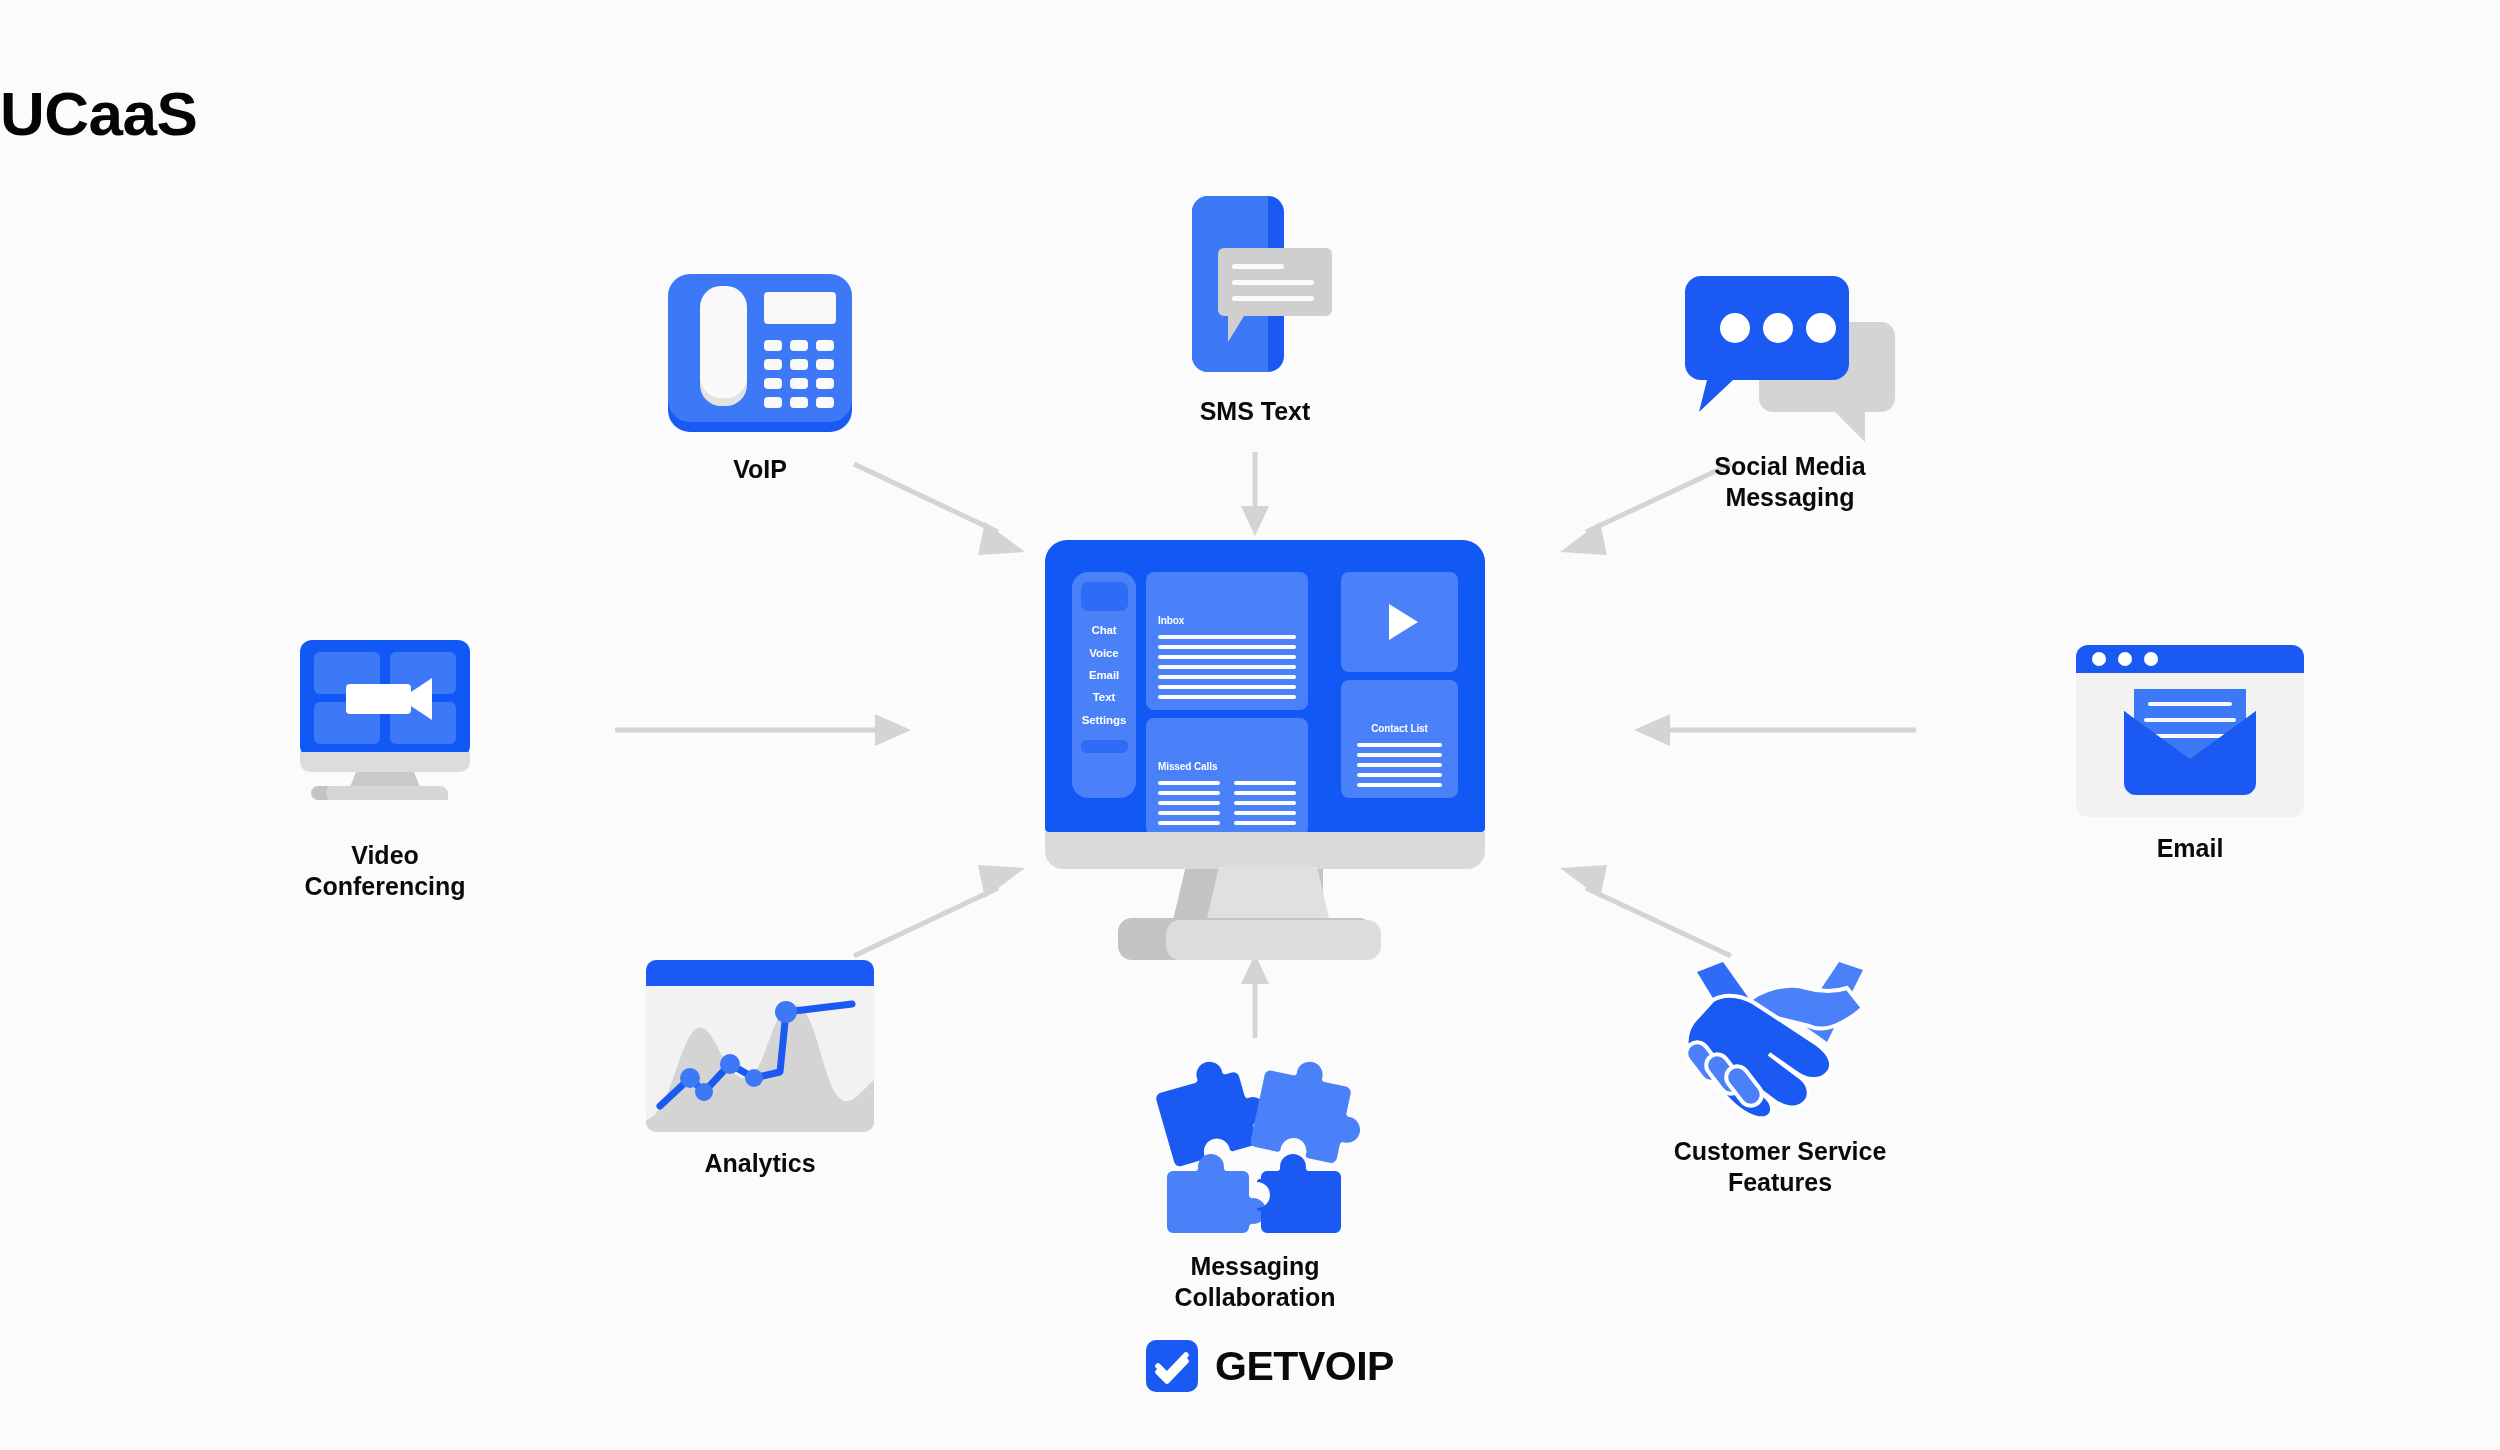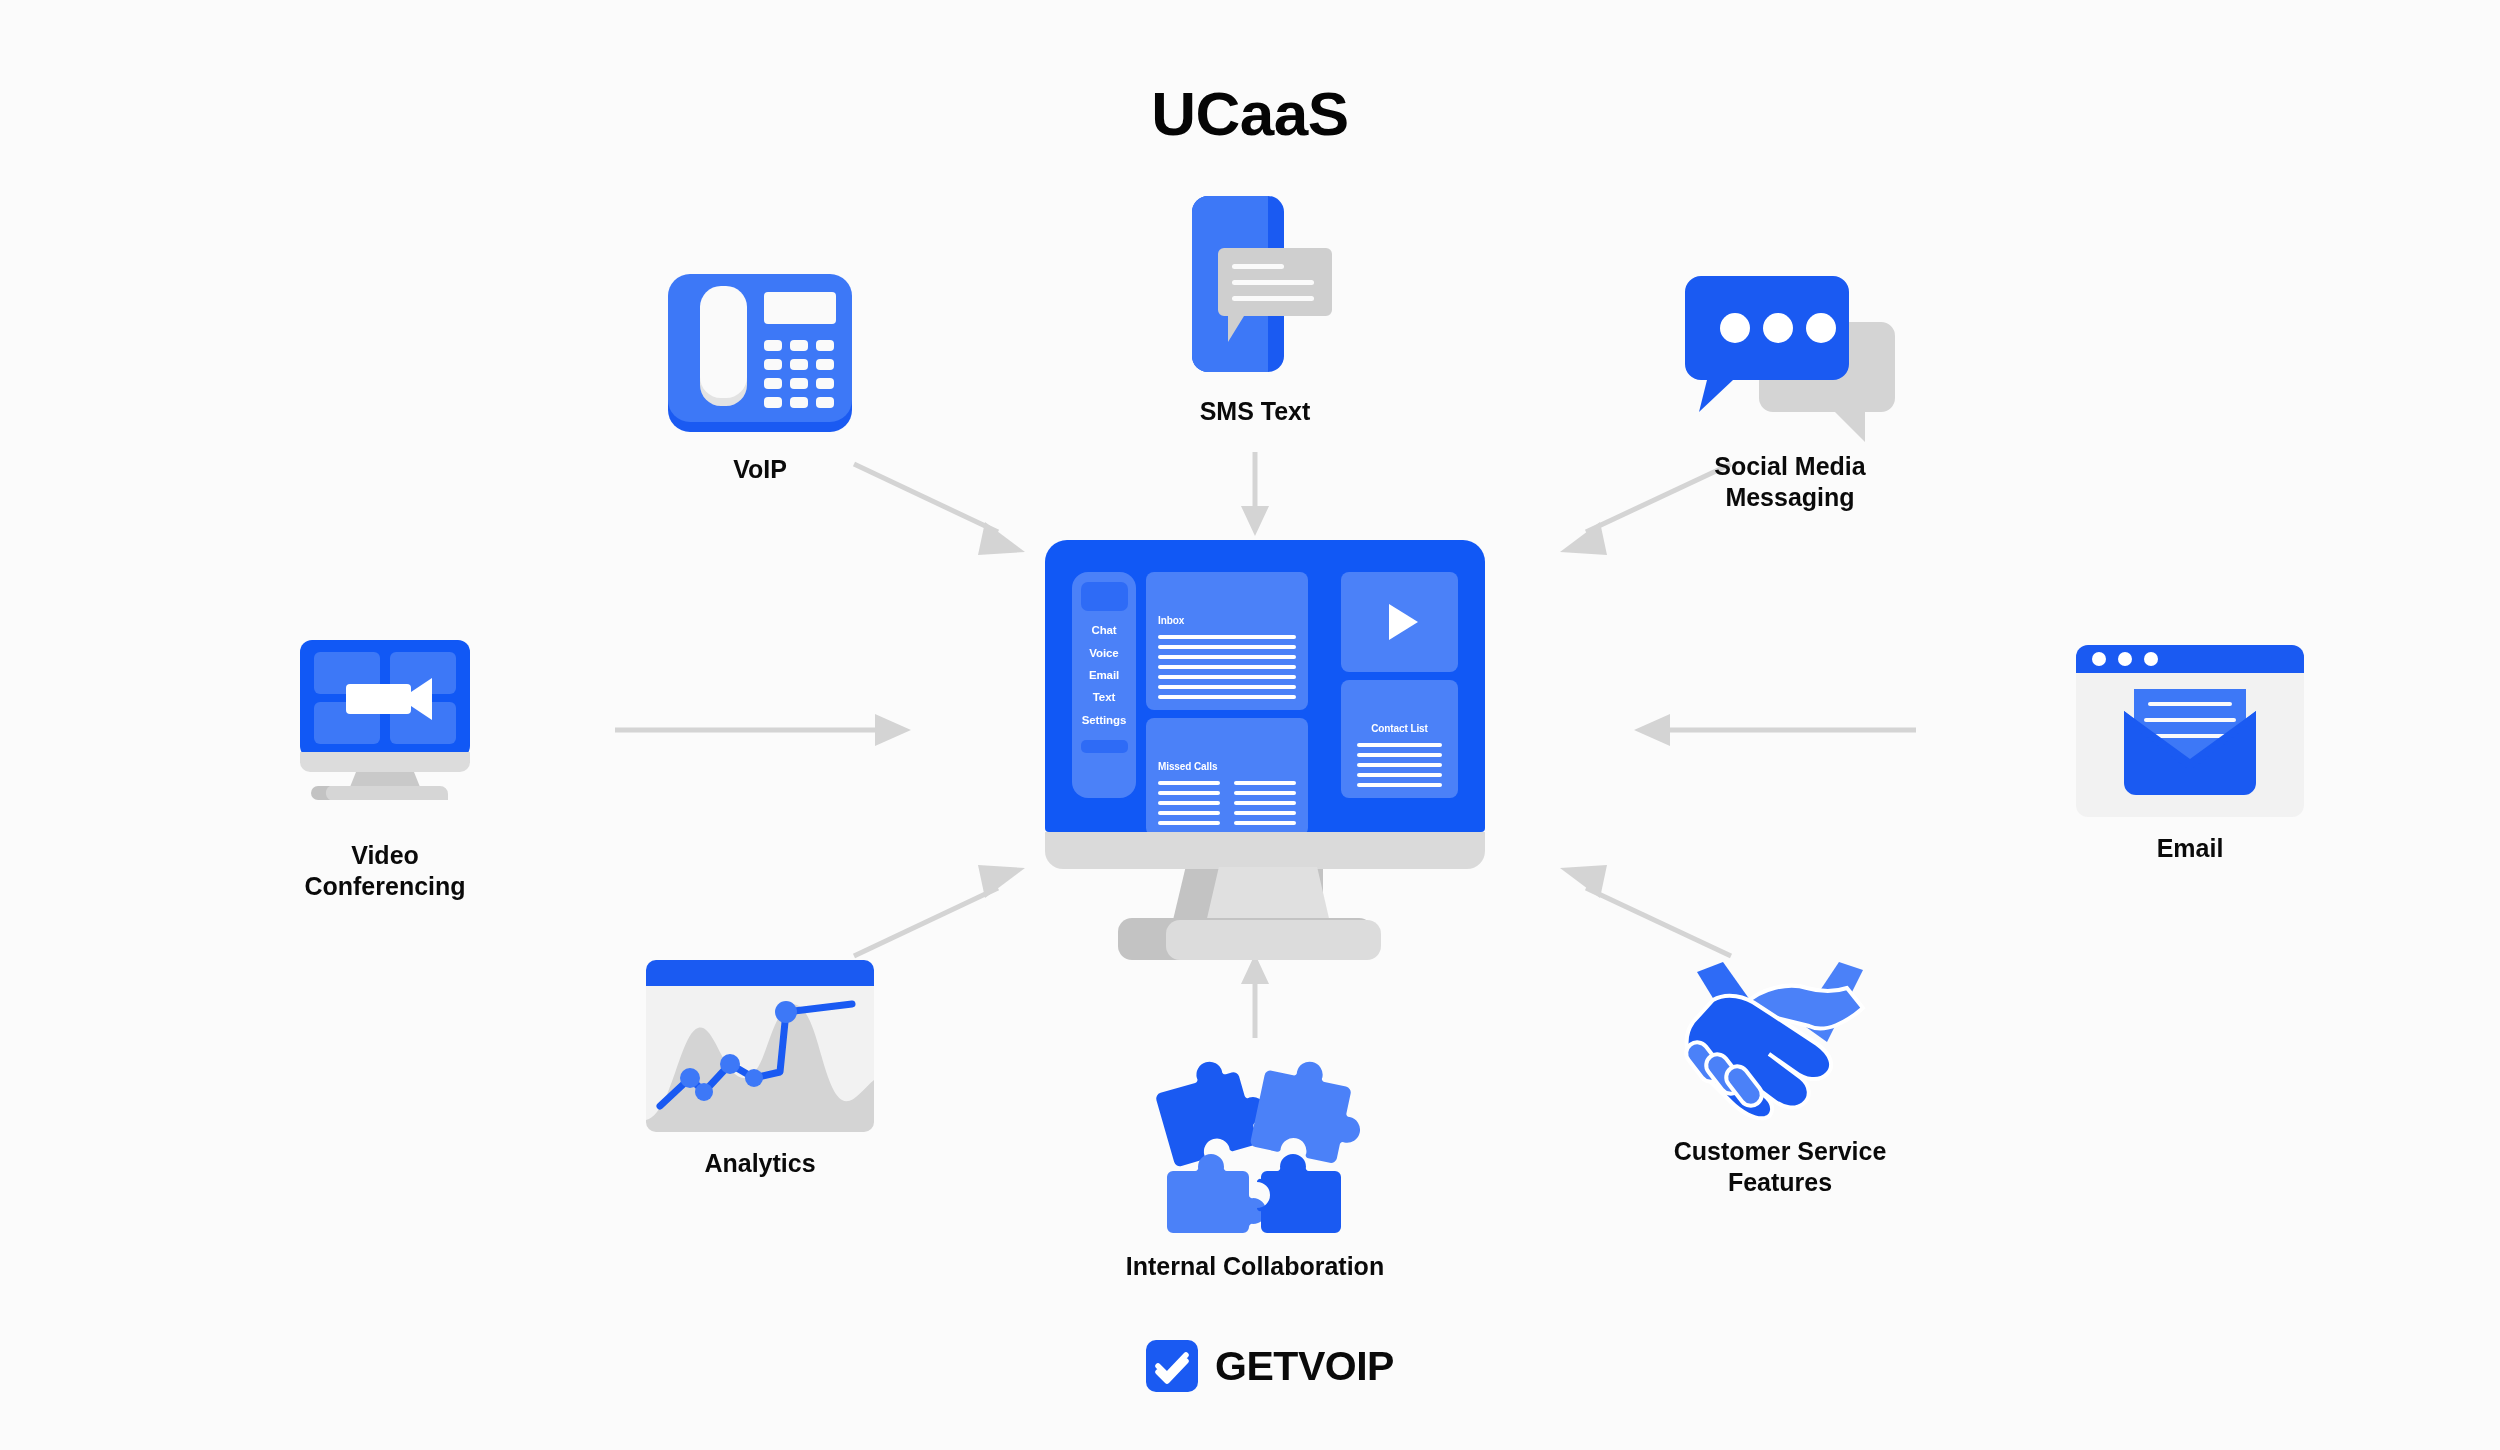--- a/index.html
+++ b/index.html
@@ -15,21 +15,21 @@
     width: 2500px;
     height: 1450px;
     background: #fbfbfb;
   }
   
   #page-title {
     position: absolute;
     top: 78px;
     left: 0;
     width: 2500px;
-    text-align: center;
+    text-align: left;
     font-size: 62px;
     font-weight: 700;
     letter-spacing: -0.5px;
     color: #050505;
   }
   
   .node {
     position: absolute;
     display: flex;
     flex-direction: column;
@@ -397,21 +397,21 @@
 
         <g transform="rotate(12 142 60)">
           <path d="M108 22 L130 22 A3 3 0 0 0 133 18 A13 13 0 1 1 159 18 A3 3 0 0 0 162 22 L184 22 A6 6 0 0 1 190 28 L190 48 A3 3 0 0 0 194 51 A13 13 0 1 1 194 77 A3 3 0 0 0 190 80 L190 94 A6 6 0 0 1 184 100 L162 100 A3 3 0 0 1 159 96 A13 13 0 1 0 133 96 A3 3 0 0 1 130 100 L108 100 A6 6 0 0 1 102 94 L102 28 A6 6 0 0 1 108 22 Z" fill="#4b81f8"></path>
         </g>
 
         <path d="M18 116 L40 116 A3 3 0 0 0 43 112 A13 13 0 1 1 69 112 A3 3 0 0 0 72 116 L88 116 A6 6 0 0 1 94 122 L94 140 A3 3 0 0 0 98 143 A13 13 0 1 1 98 169 A3 3 0 0 0 94 172 L94 172 A6 6 0 0 1 88 178 L18 178 A6 6 0 0 1 12 172 L12 122 A6 6 0 0 1 18 116 Z" fill="#4b81f8"></path>
 
         <path d="M112 116 L122 116 A3 3 0 0 0 125 112 A13 13 0 1 1 151 112 A3 3 0 0 0 154 116 L180 116 A6 6 0 0 1 186 122 L186 172 A6 6 0 0 1 180 178 L112 178 A6 6 0 0 1 106 172 L106 156 A3 3 0 0 1 102 153 A13 13 0 1 0 102 127 A3 3 0 0 1 106 124 L106 122 A6 6 0 0 1 112 116 Z" fill="#1a5af2"></path>
       </svg>
     </div>
-    <div class="node-label">Internal Collaboration</div>
+    <div class="node-label">Messaging Collaboration</div>
   </div>
 
   <div class="node" style="left:645px;top:960px;width:230px;">
     <div class="icon-box">
       <svg width="228" height="172" viewBox="0 0 228 172">
         <defs>
           <clipPath id="analyticsClip">
             <rect x="0" y="0" width="228" height="172" rx="10"></rect>
           </clipPath>
         </defs>

